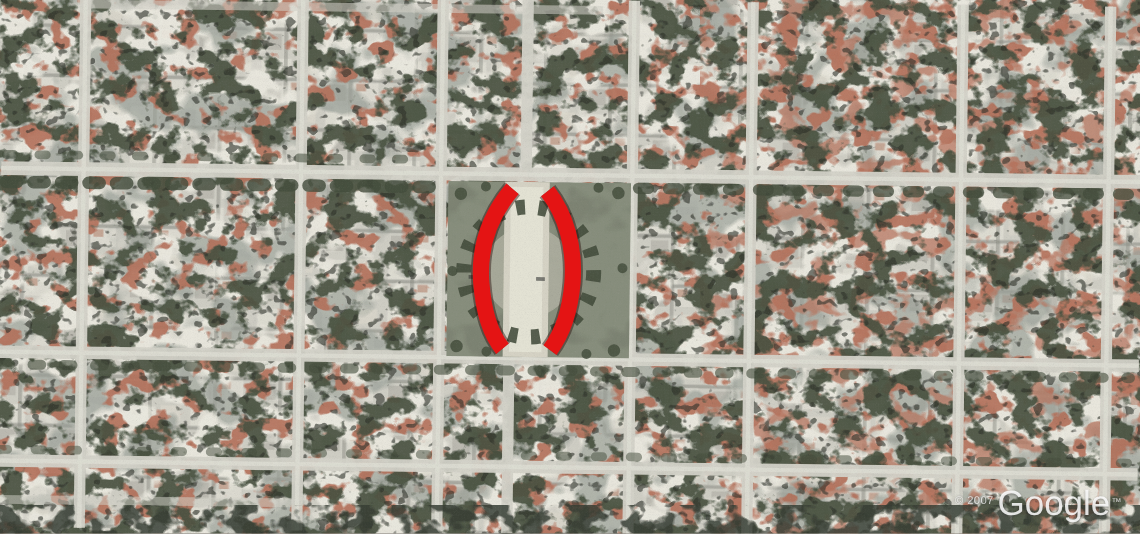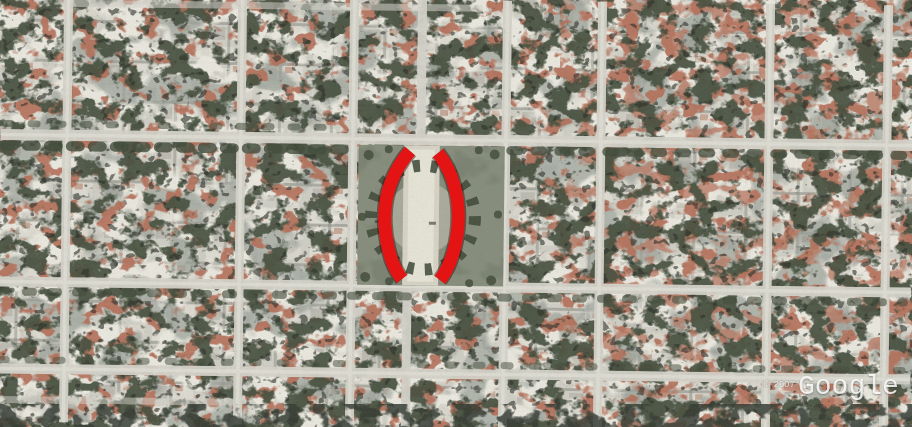--- a/index.html
+++ b/index.html
@@ -3,29 +3,29 @@
 <meta charset="utf-8">
 <style>
   html,body{margin:0;padding:0;background:#222;}
   .stage{
     position:relative;width:912px;height:427px;overflow:hidden;
     background:#d6d3c8;font-family:"Liberation Sans",sans-serif;
   }
   .imagery{position:absolute;inset:0;filter:blur(.45px) saturate(.92) contrast(.98);}
   .overlay{position:absolute;inset:0;pointer-events:none;}
   .watermark{
-    position:absolute;left:764px;top:372px;display:flex;align-items:flex-start;
+    position:absolute;left:764px;top:388px;display:flex;align-items:flex-start;
     color:#fff;pointer-events:none;white-space:nowrap;
   }
   .wm-copy{
     font-size:9px;letter-spacing:.3px;margin-top:7px;margin-right:3px;
     color:rgba(255,255,255,.72);text-shadow:0 0 2px rgba(40,40,40,.6);
   }
   .wm-logo{
-    font-family:Liberation Mono, monospace;
+    font-family:Liberation Sans, sans-serif;
     font-size:28px;line-height:30px;font-weight:400;
     color:rgba(255,255,255,.85);text-shadow:0 1px 2px rgba(50,50,50,.45);
   }
   .wm-tm{
     font-size:8px;margin-top:9px;margin-left:1px;
     color:rgba(255,255,255,.75);text-shadow:0 0 1px rgba(40,40,40,.6);
   }
 </style>
 </head>
 <body>

